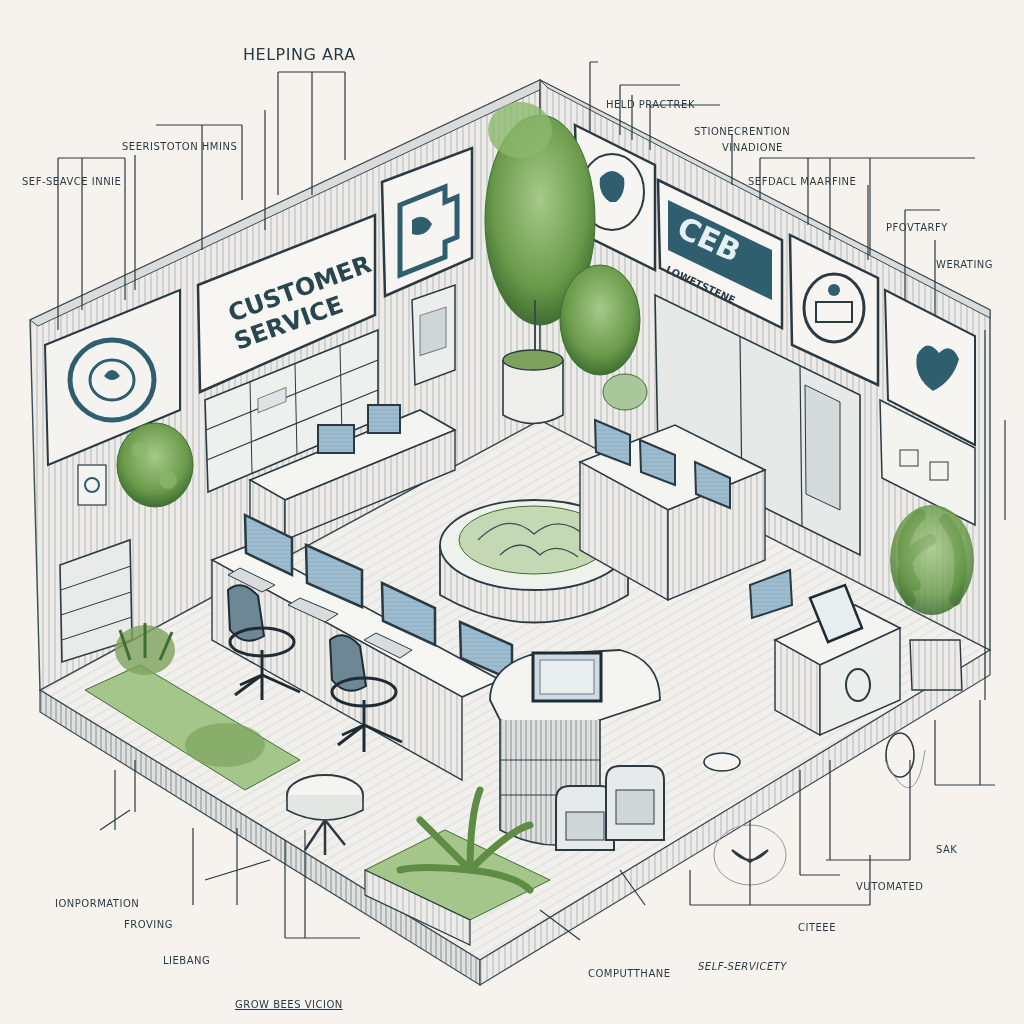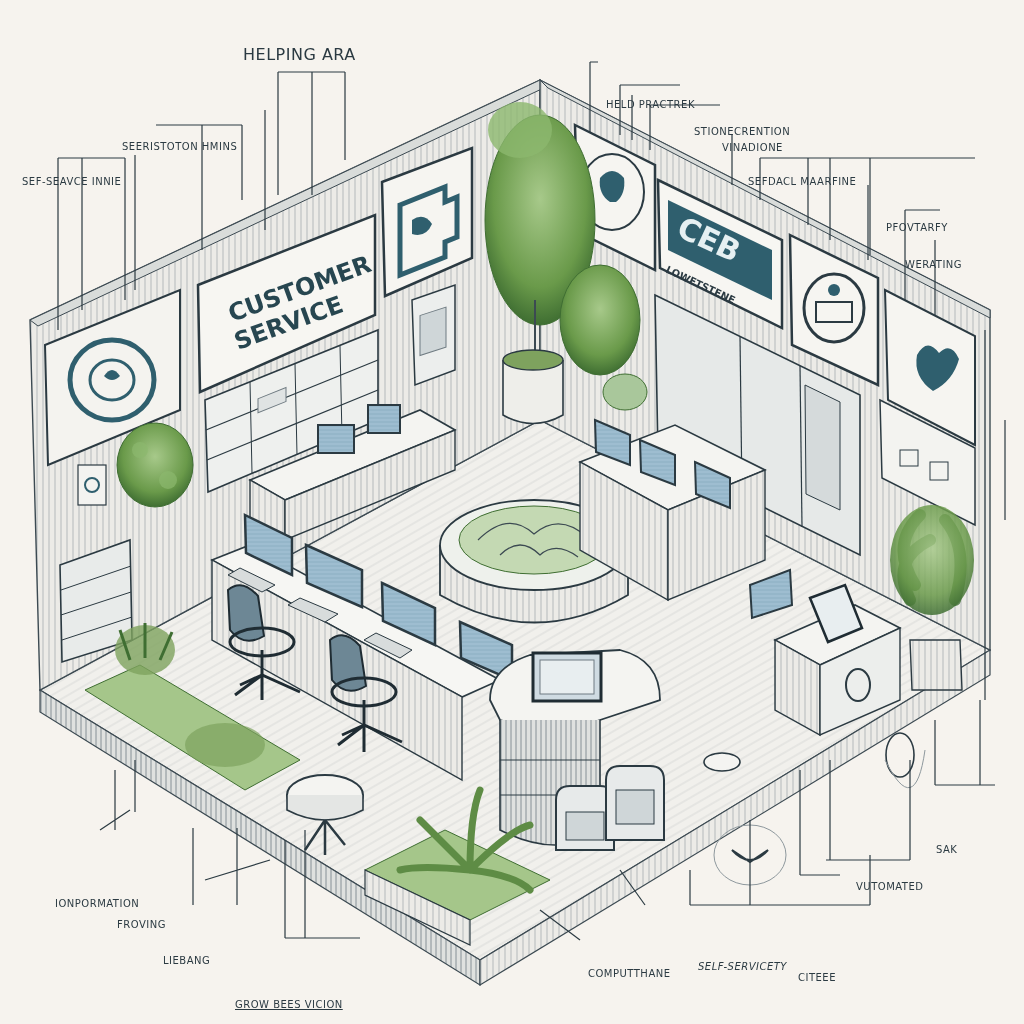--- a/index.html
+++ b/index.html
@@ -328,22 +328,22 @@
 </svg>
 
 <div class="label" style="left:243px;top:45px;">HELPING ARA</div>
 <div class="label sm" style="left:122px;top:97px;">SEERISTOTON HMINS</div>
 <div class="label sm" style="left:22px;top:132px;">SEF-SEAVCE INNIE</div>
 <div class="label sm" style="left:606px;top:55px;">HELD PRACTREK</div>
 <div class="label sm" style="left:694px;top:82px;">STIONECRENTION</div>
 <div class="label sm" style="left:722px;top:98px;text-align:right;">VINADIONE</div>
 <div class="label sm" style="left:748px;top:132px;">SEFDACL MAARFINE</div>
 <div class="label sm" style="left:886px;top:178px;">PFOVTARFY</div>
-<div class="label sm" style="left:905px;top:215px;">WERATING</div>
+<div class="label sm" style="left:936px;top:215px;">WERATING</div>
 <div class="label sm" style="left:55px;top:854px;">IONPORMATION</div>
-<div class="label sm" style="left:117px;top:875px;">FROVING</div>
+<div class="label sm" style="left:124px;top:875px;">FROVING</div>
 <div class="label sm" style="left:163px;top:911px;text-align:right;">LIEBANG</div>
 <div class="label sm" style="left:235px;top:955px;text-decoration:underline;">GROW BEES VICION</div>
 <div class="label sm" style="left:936px;top:800px;">SAK</div>
 <div class="label sm" style="left:856px;top:837px;">VUTOMATED</div>
-<div class="label sm" style="left:798px;top:928px;">CITEEE</div>
+<div class="label sm" style="left:798px;top:878px;">CITEEE</div>
 <div class="label sm" style="left:698px;top:917px;font-style:italic;">SELF-SERVICETY</div>
 <div class="label sm" style="left:588px;top:924px;">COMPUTTHANE</div>
 
 </body></html>

